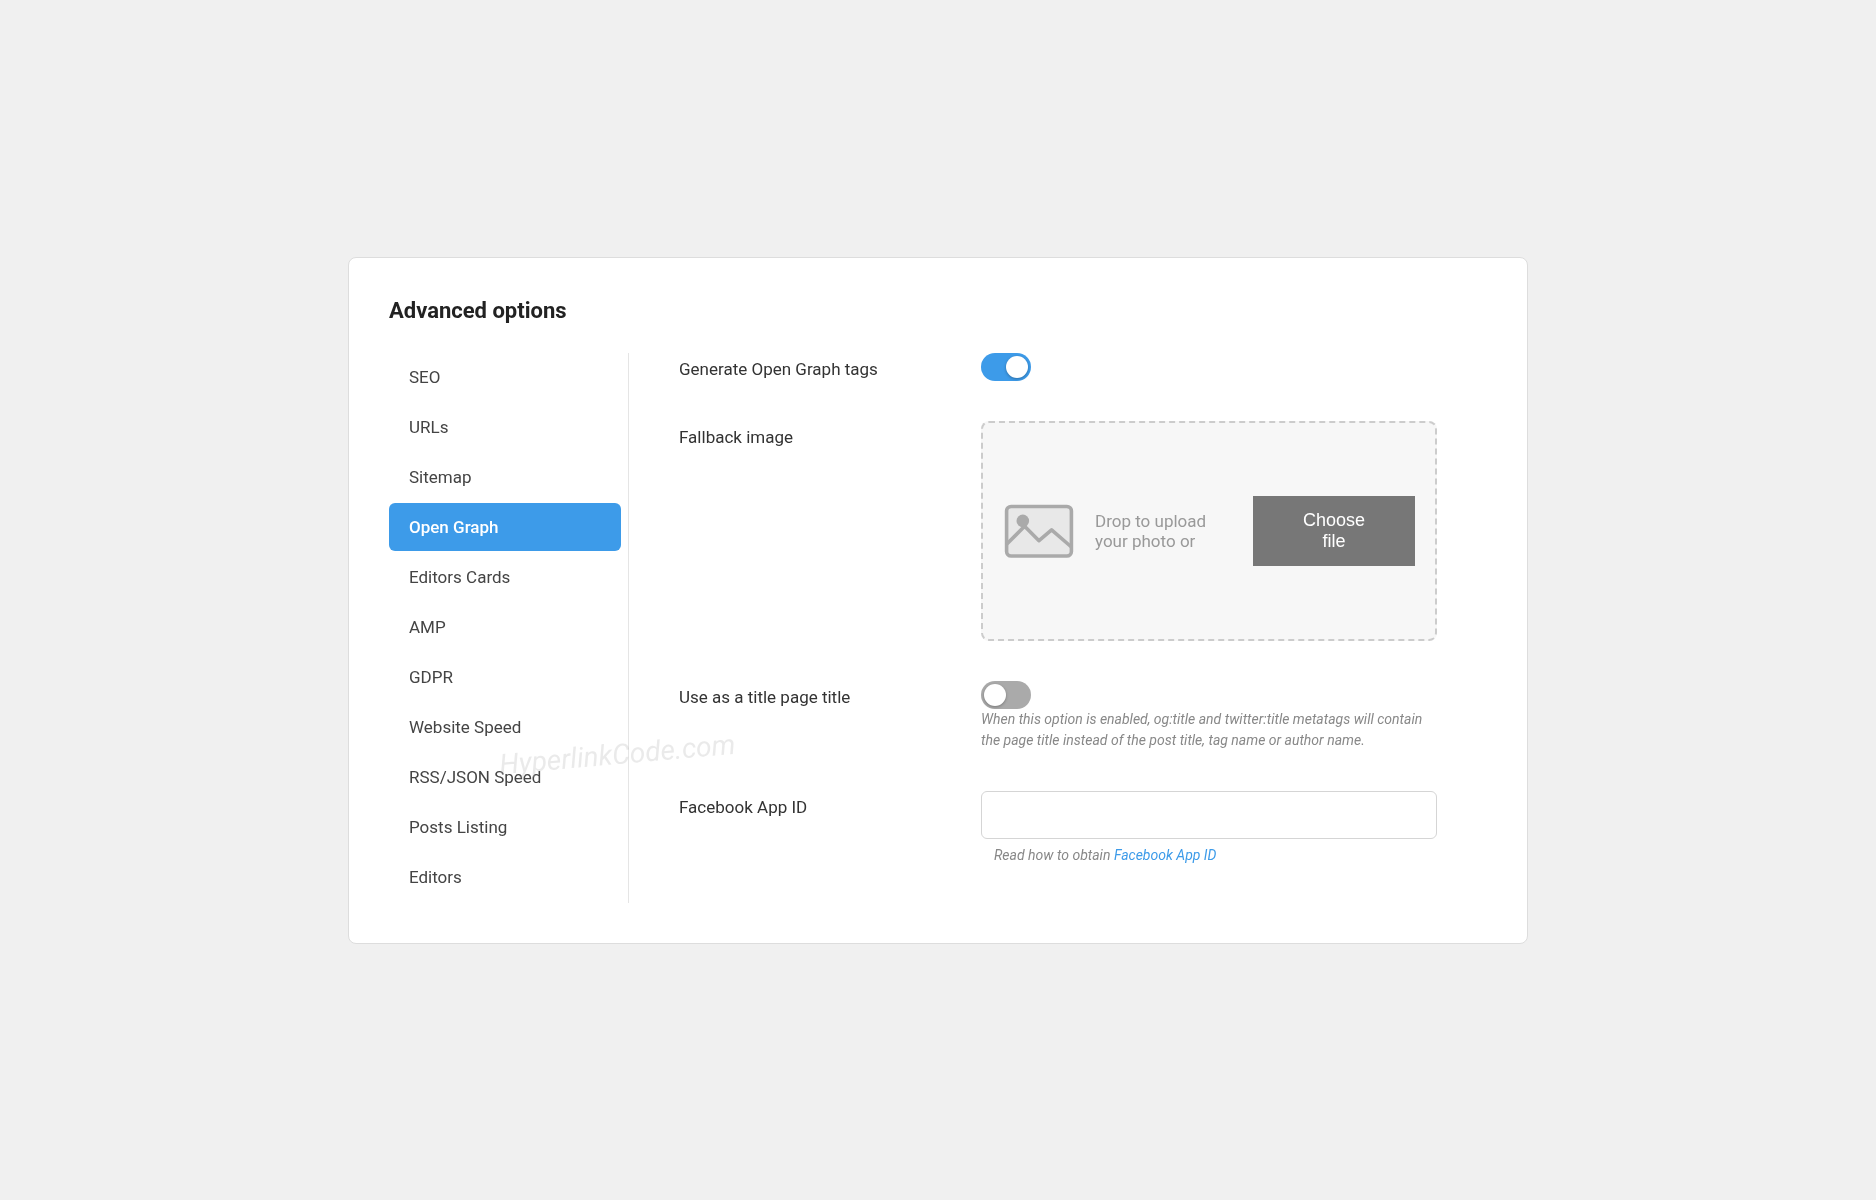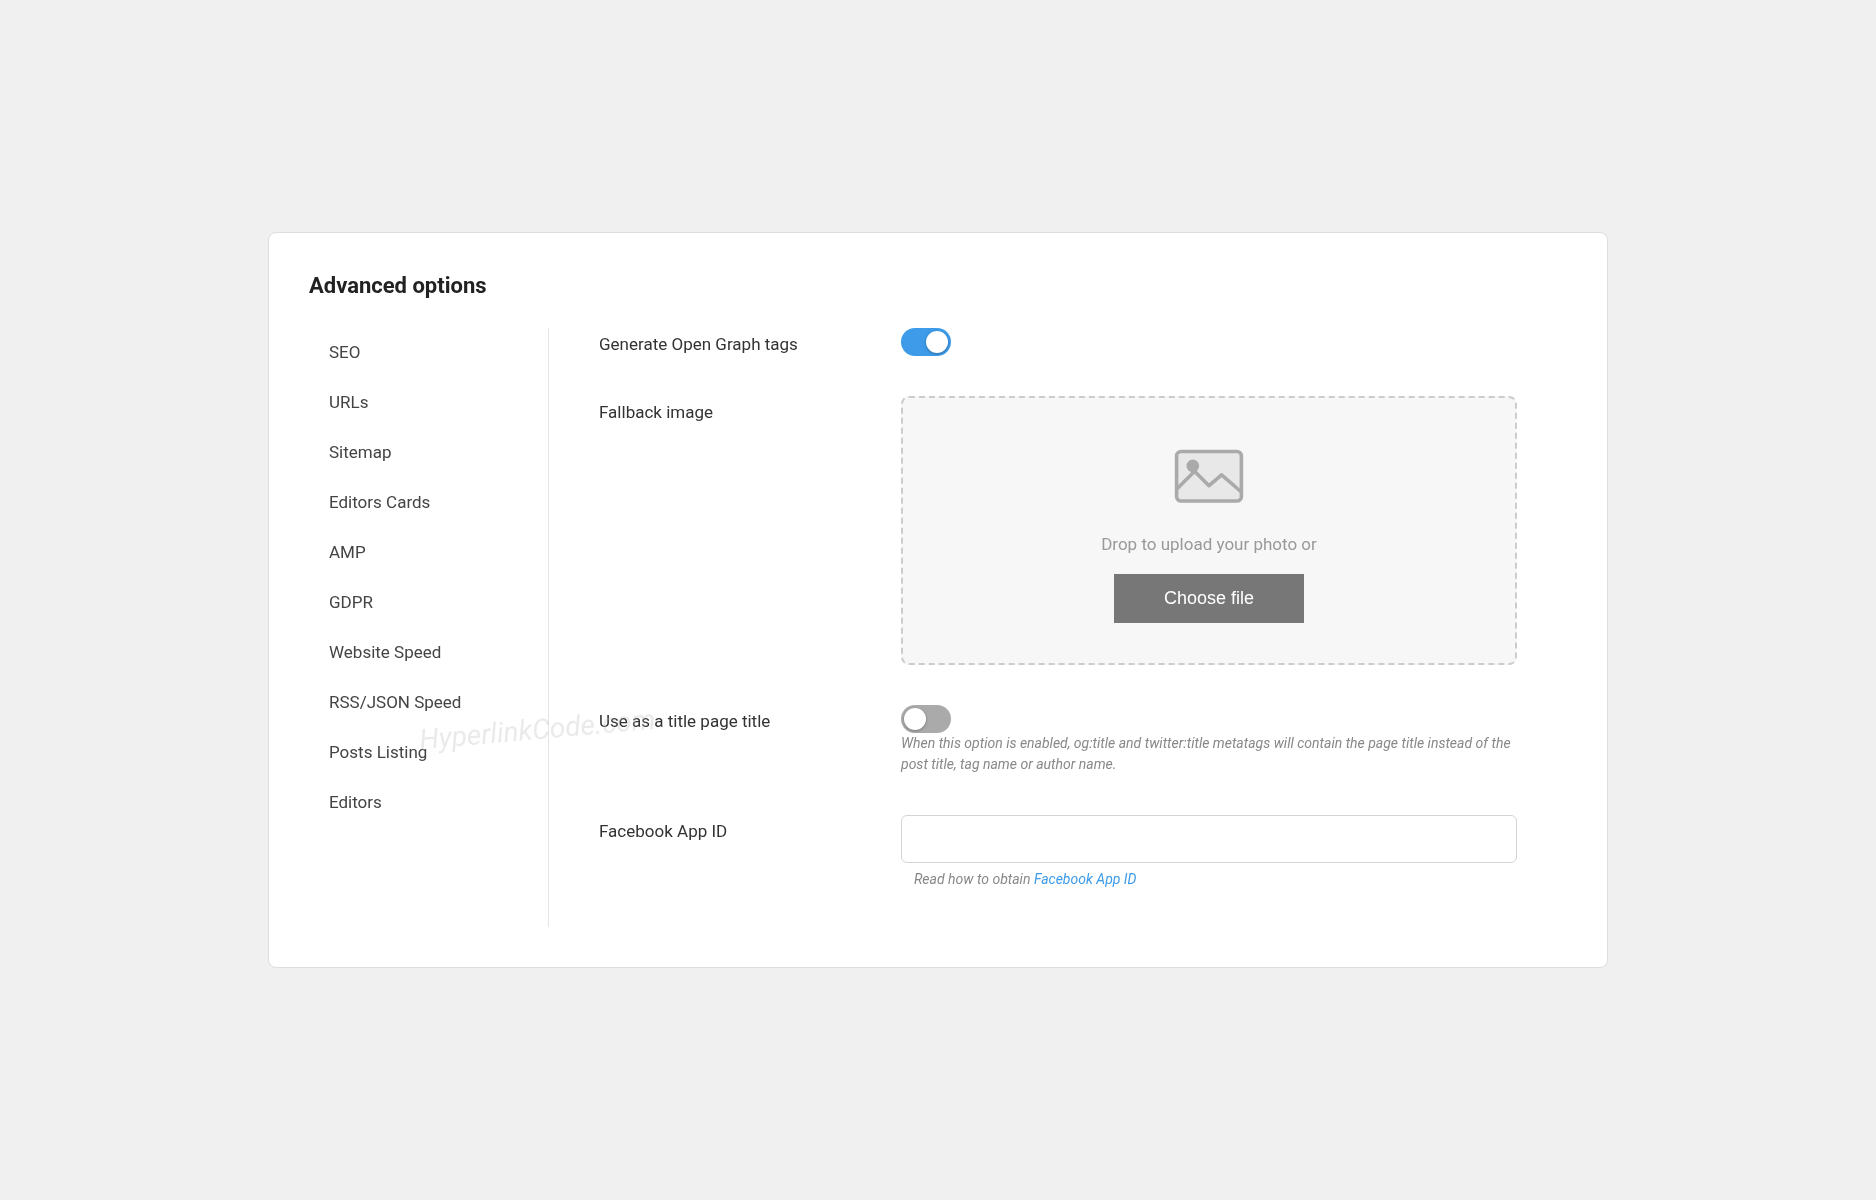--- a/index.html
+++ b/index.html
@@ -9,21 +9,21 @@
       display: flex;
       align-items: center;
       justify-content: center;
       min-height: 100vh;
       padding: 20px;
     }
     .card {
       background: #fff;
       border: 1px solid #ddd;
       border-radius: 8px;
-      width: 1340px;
+      width: 1180px;
       max-width: 100%;
       padding: 40px;
     }
     .card-title {
       font-size: 22px;
       font-weight: 700;
       color: #222;
       margin-bottom: 30px;
       border-bottom: none;
     }
@@ -105,21 +105,21 @@
     }
     .toggle-thumb.on { left: 25px; }
     .toggle-thumb.off { left: 3px; }
     
     .drop-zone {
       border: 2px dashed #ccc;
       border-radius: 8px;
       background: #f7f7f7;
       padding: 40px 20px;
       display: flex;
-      flex-direction: column;
+      flex-direction: row;
       align-items: center;
       gap: 20px;
       min-height: 220px;
       justify-content: center;
     }
     .drop-zone-icon {
       color: #aaa;
     }
     .drop-zone-icon svg {
       width: 72px;
@@ -176,20 +176,21 @@
 
 <div class="card" style="position: relative;">
   <div class="card-title">Advanced options</div>
   <div class="layout">
 
     <div class="sidebar sidebar-section">
 
     <div class="sidebar-item">SEO</div>
         <div class="sidebar-item">URLs</div>
         <div class="sidebar-item">Sitemap</div>
+        <div class="sidebar-item active">Open Graph</div>
         <div class="sidebar-item">Editors Cards</div>
         <div class="sidebar-item">AMP</div>
         <div class="sidebar-item">GDPR</div>
         <div class="sidebar-item">Website Speed</div>
         <div class="sidebar-item">RSS/JSON Speed</div>
         <div class="sidebar-item">Posts Listing</div>
         <div class="sidebar-item">Editors</div>
       </div>
 
     <div class="main-content">

